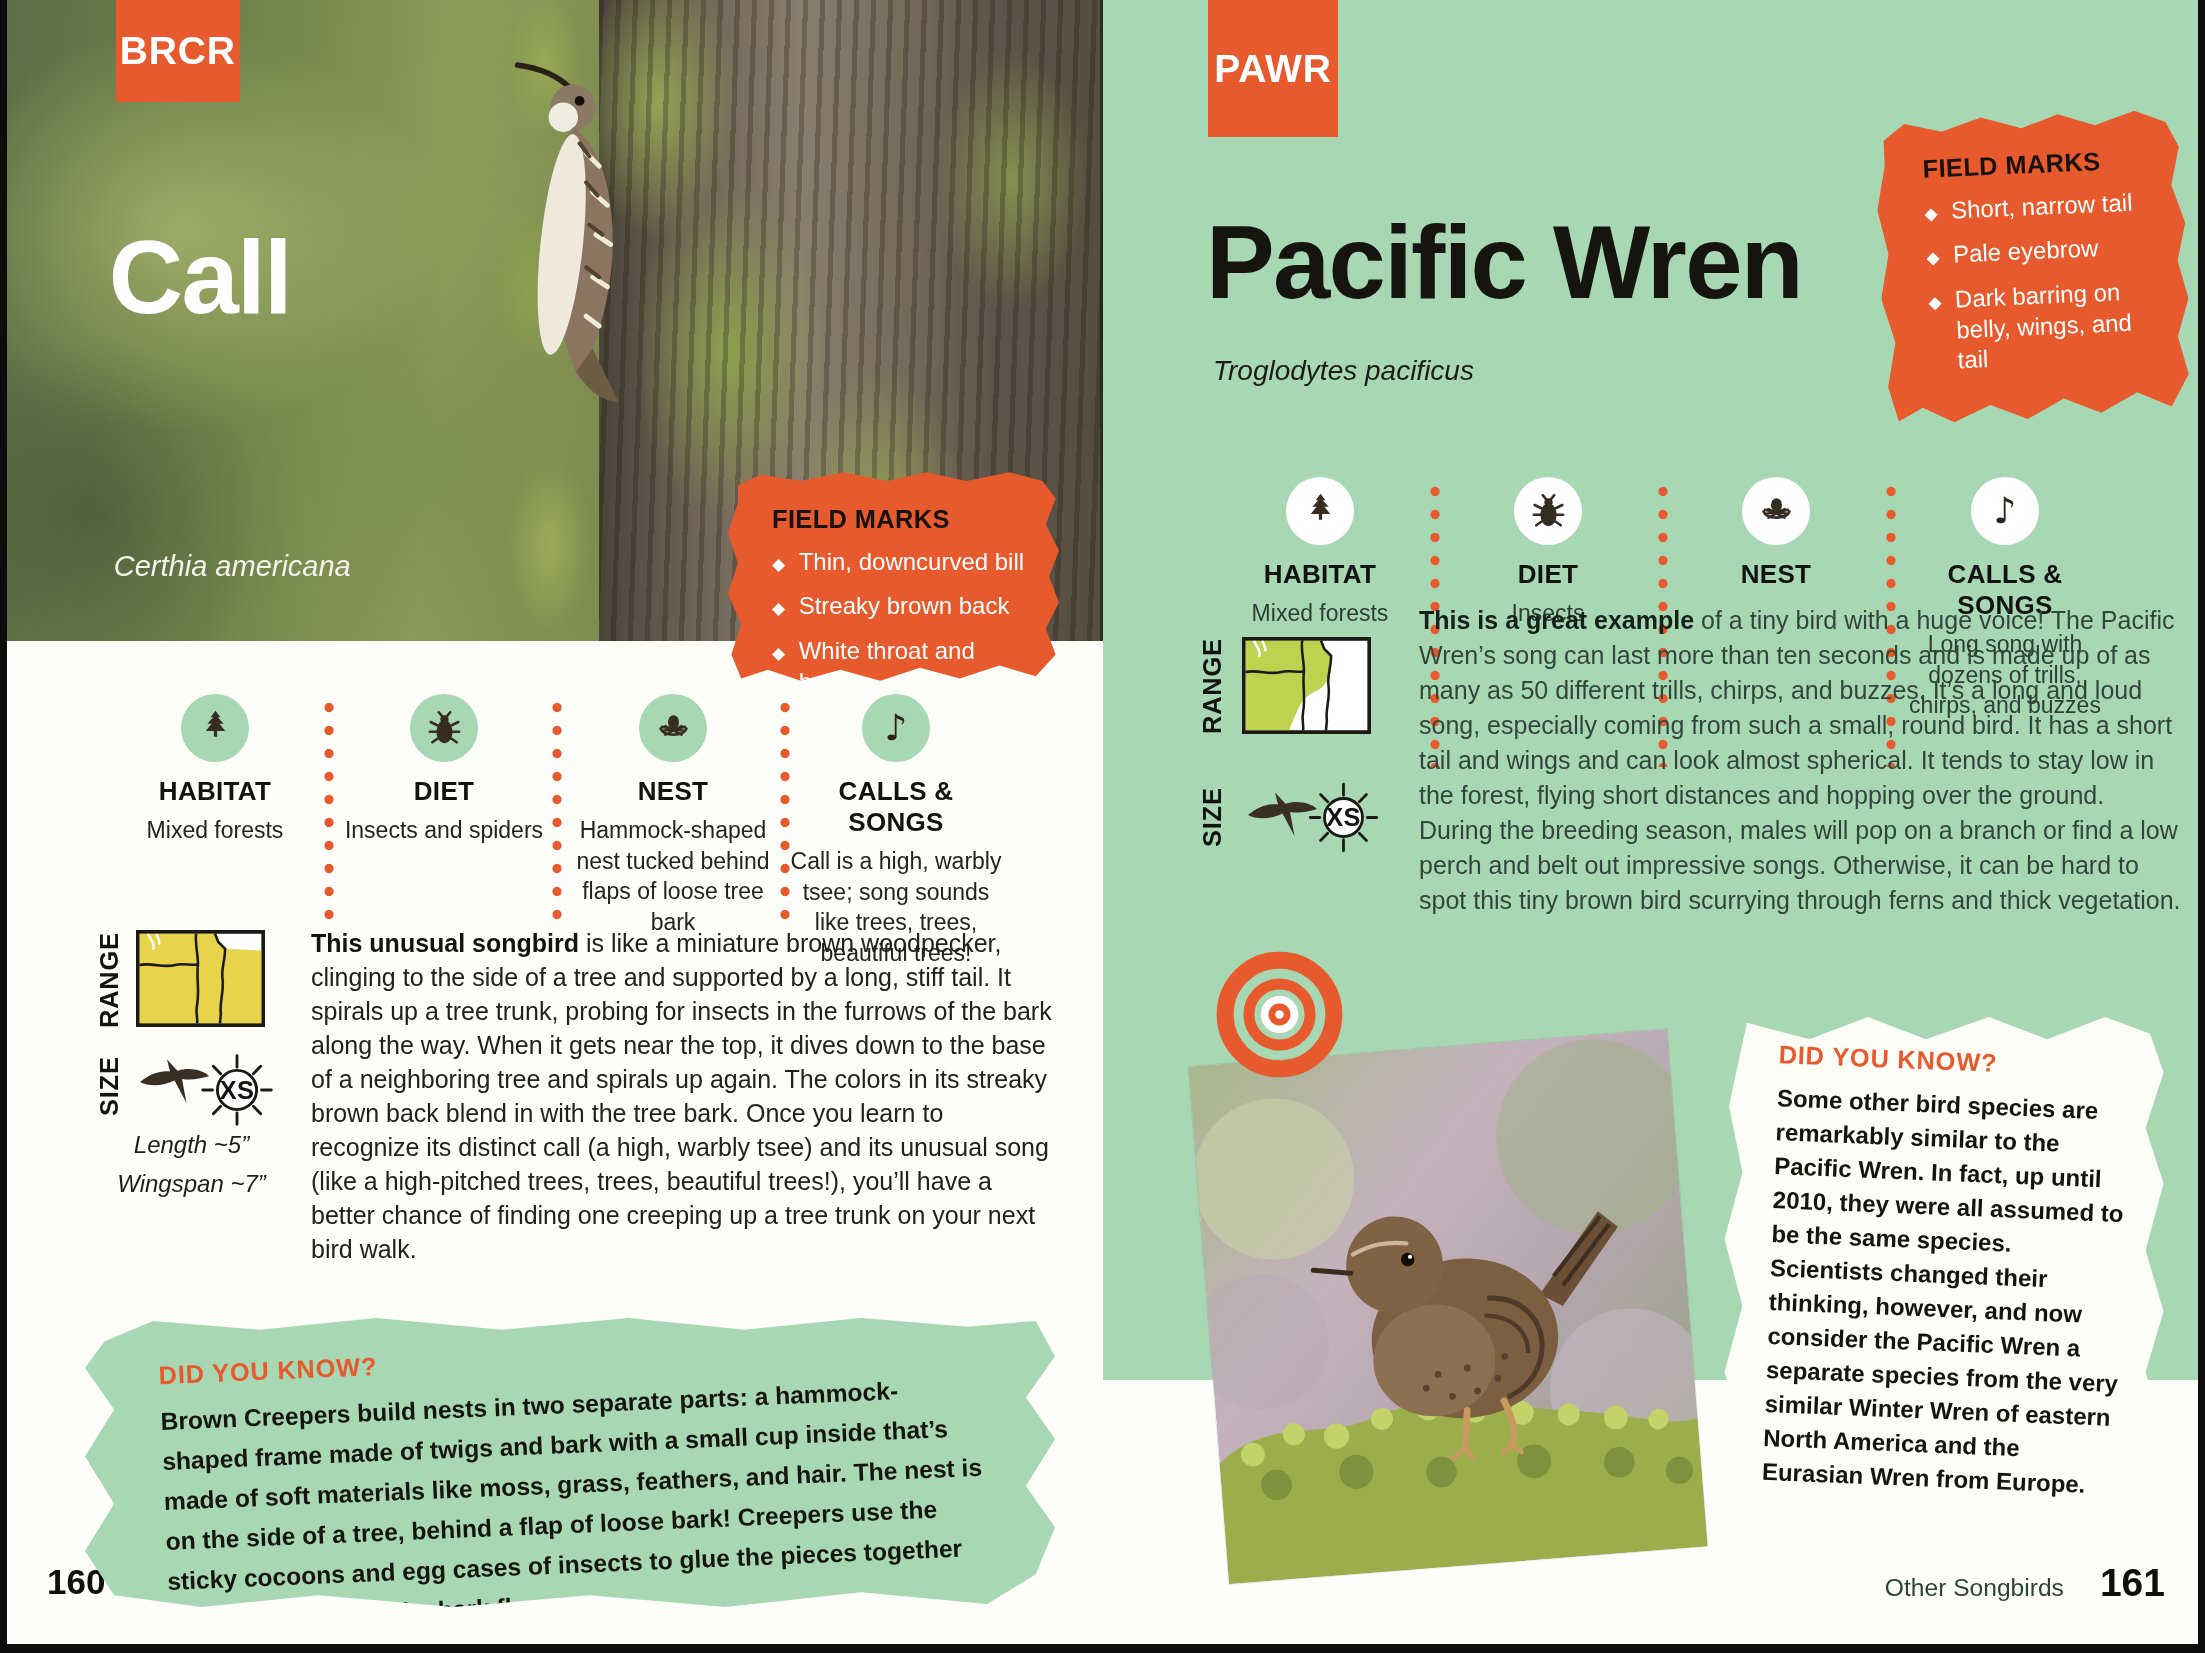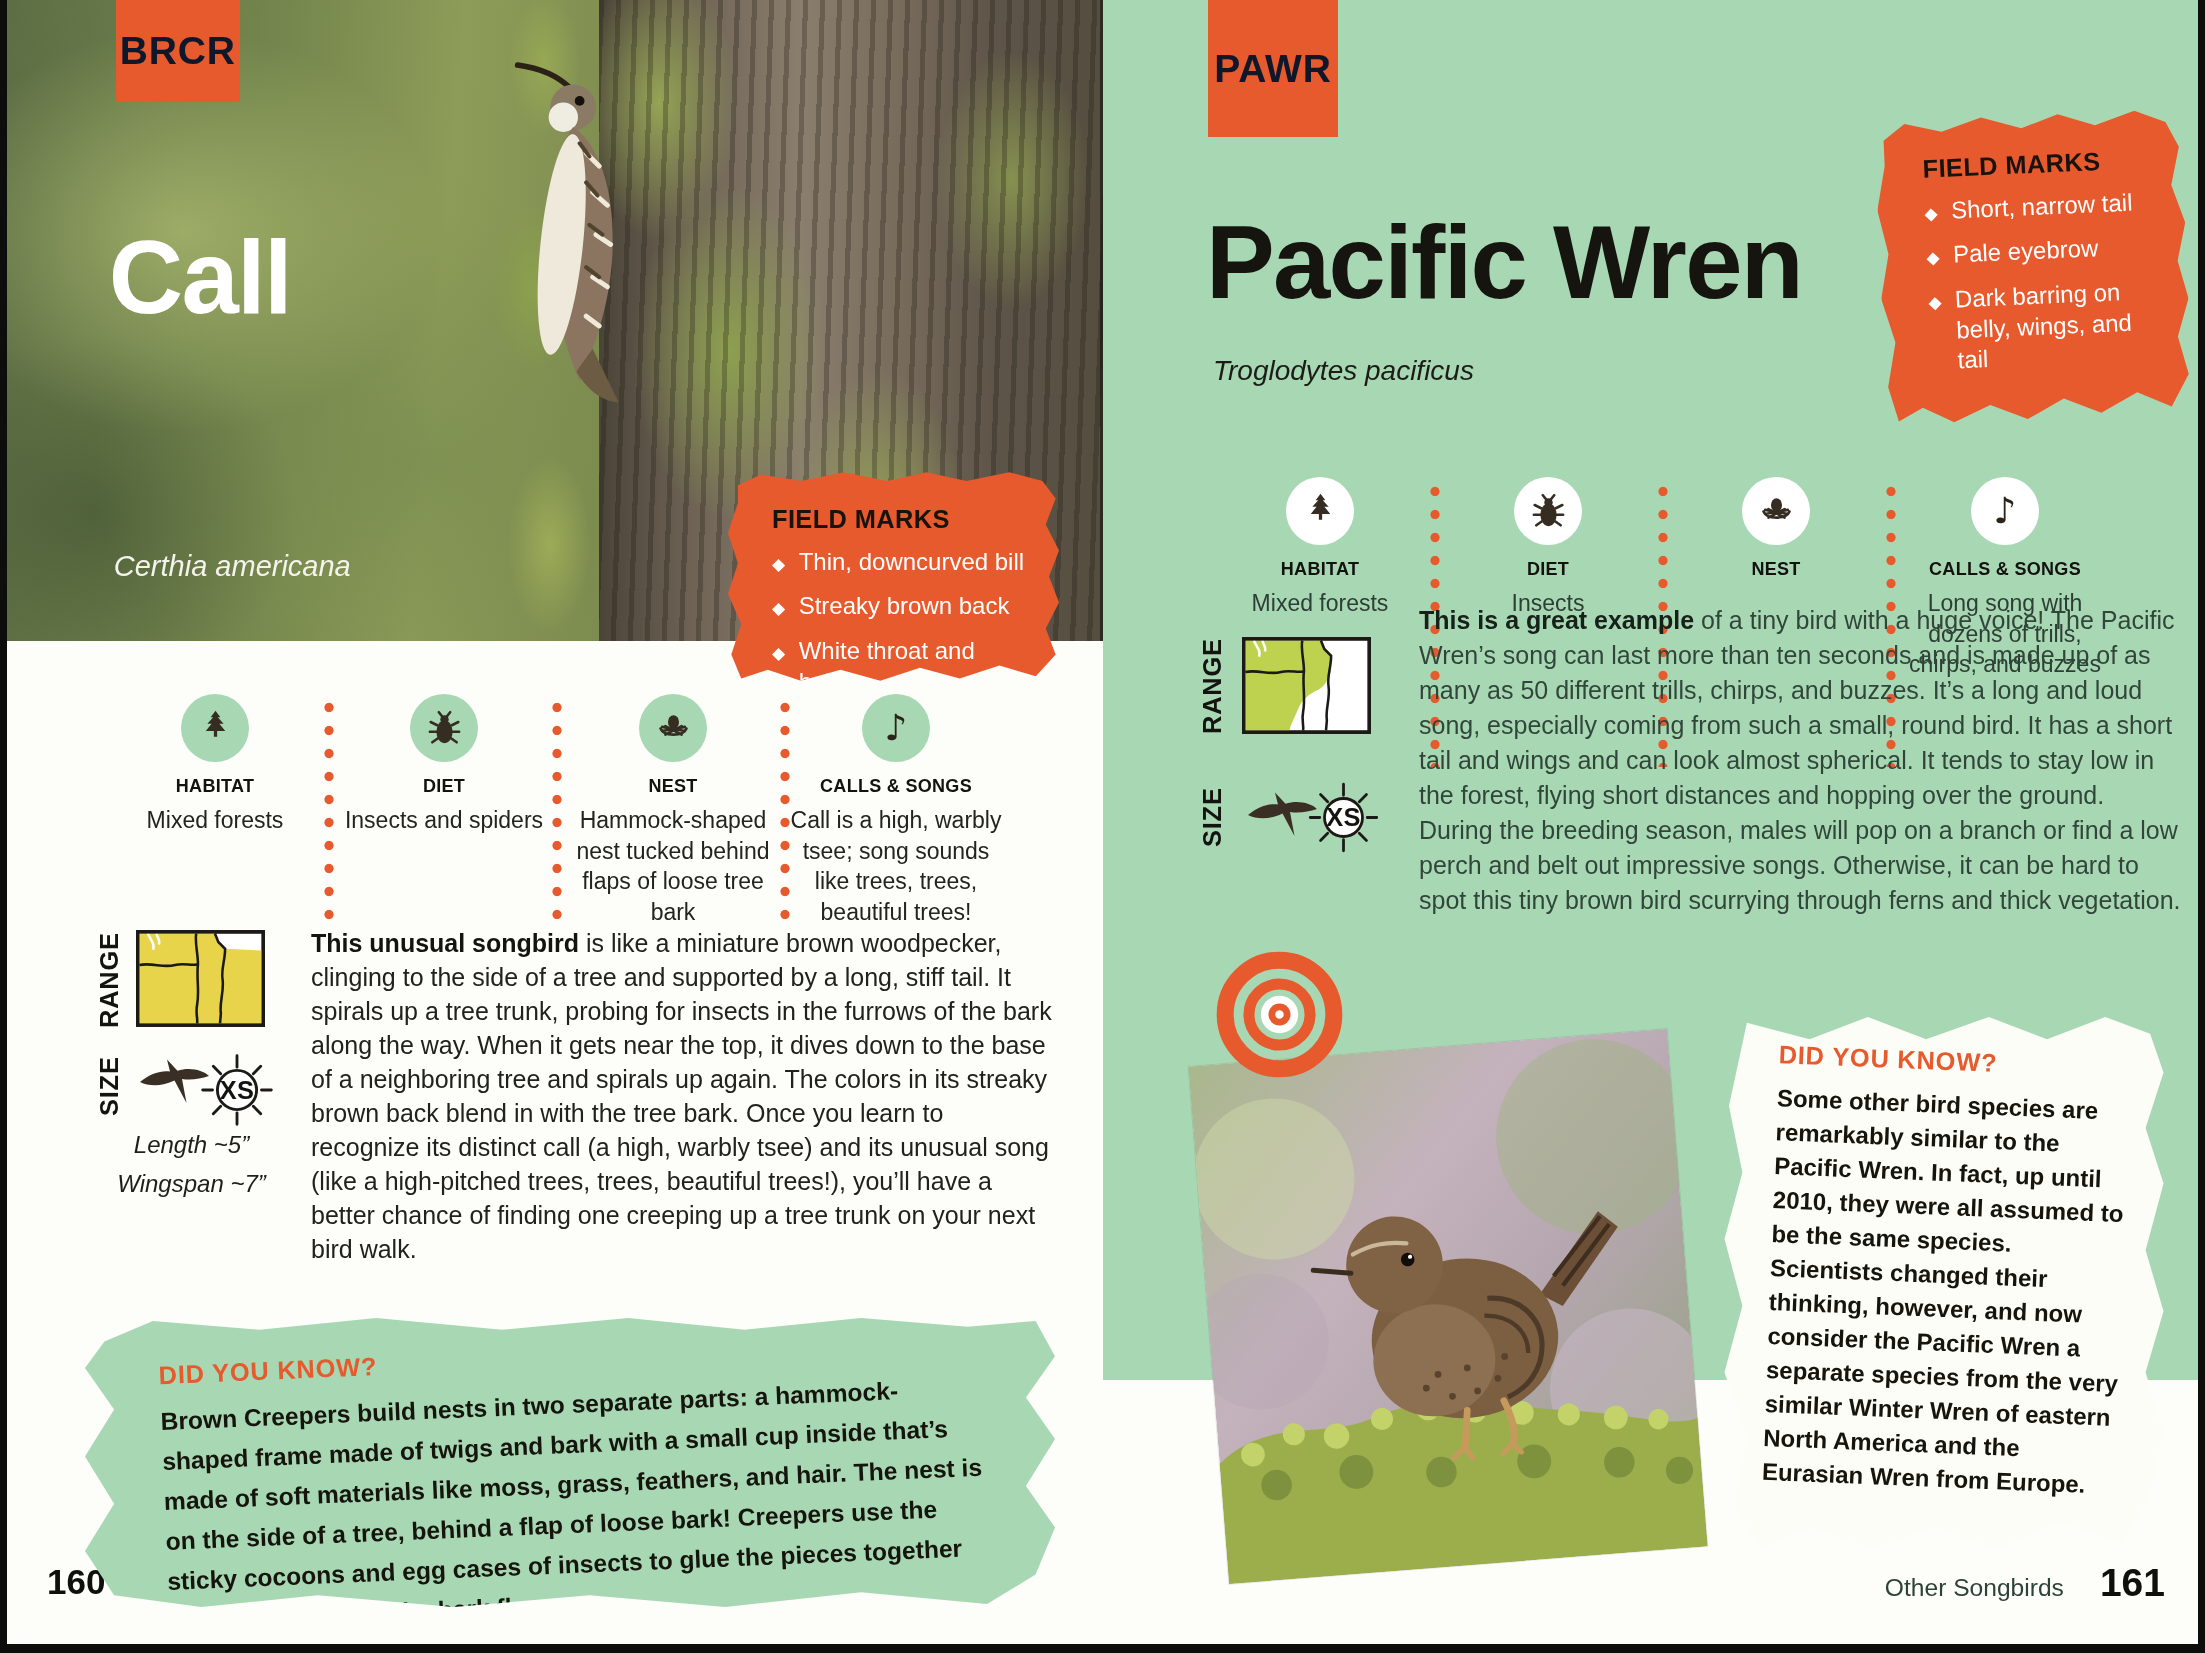--- a/index.html
+++ b/index.html
@@ -12,21 +12,21 @@
   .bar-right{left:2198px;top:0;width:6.8px;height:1654px;}
   .bar-bottom{left:0;top:1644px;width:2205px;height:10.2px;}
   .seam{position:absolute;left:1100px;top:0;width:3.4px;height:641px;background:rgba(18,18,12,.6);z-index:30;}
 
   
   .page-left{position:absolute;left:0;top:0;width:1103px;height:1644px;background:#fdfdfa;}
   .page-right{position:absolute;left:1103px;top:0;width:1096px;height:1380px;background:#a8d7b3;}
 
   
   .tag{position:absolute;background:#e75a2d;display:flex;align-items:center;justify-content:center;
-       color:#0f172a;font-weight:bold;font-size:39px;letter-spacing:0.8px;z-index:20;}
+       color:#ffffff;font-weight:bold;font-size:39px;letter-spacing:0.8px;z-index:20;}
   .tag-left{left:109px;top:0;width:124px;height:102px;}
   .tag-right{left:105px;top:0;width:130px;height:137px;}
 
   
   .title{position:absolute;font-weight:bold;font-size:103px;line-height:132px;letter-spacing:-1.7px;z-index:20;}
   .title-left{left:102px;top:212px;color:#ffffff;}
   .title-right{left:103px;top:197px;color:#15140f;}
   .sci{position:absolute;font-style:italic;z-index:20;}
   .sci-left{left:107px;top:550px;font-size:29px;color:#f4f3ec;}
   .sci-right{left:110px;top:355px;font-size:28px;color:#1d1d18;}
@@ -62,21 +62,21 @@
   .fm-item{display:flex;gap:13.6px;margin-top:12.7px;color:#ffffff;font-size:24px;line-height:30.5px;}
   .fm-d::before{content:"◆";font-family:"DejaVu Sans",sans-serif;font-size:17px;color:#fff;line-height:29px;}
 
   
   .stat{position:absolute;width:212px;text-align:center;}
   .stat-circle{width:68px;height:68px;border-radius:50%;margin:0 auto;display:flex;align-items:center;justify-content:center;}
   .page-left  .stat-circle{background:#a8d7b3;}
   .page-right .stat-circle{background:#ffffff;}
   .stat-circle svg{width:39px;height:39px;}
   .note-glyph::before{content:"♪";font-family:"DejaVu Sans",sans-serif;font-size:36px;color:#2c2318;line-height:36px;}
-  .stat-label{margin-top:13.6px;font-weight:bold;font-size:18px;color:#12120f;letter-spacing:0.3px;}
+  .stat-label{margin-top:13.6px;font-weight:bold;font-size:26px;color:#12120f;letter-spacing:0.3px;}
   .stat-text{margin-top:8.5px;font-size:23px;line-height:30.5px;color:#24241f;}
   .page-right .stat-text{color:#2d3f34;}
   .vdots{position:absolute;width:10.2px;
      background-image:radial-gradient(circle,#e75a2d 4.2px,rgba(231,90,45,0) 5.1px);
      background-size:10.2px 23px;background-repeat:repeat-y;background-position:center top;}
 
   
   .vlabel{position:absolute;width:29px;display:flex;align-items:center;justify-content:center;
           writing-mode:vertical-rl;transform:rotate(180deg);font-weight:bold;font-size:25.4px;color:#13130f;letter-spacing:0.8px;}
   .mapsvg{position:absolute;}

